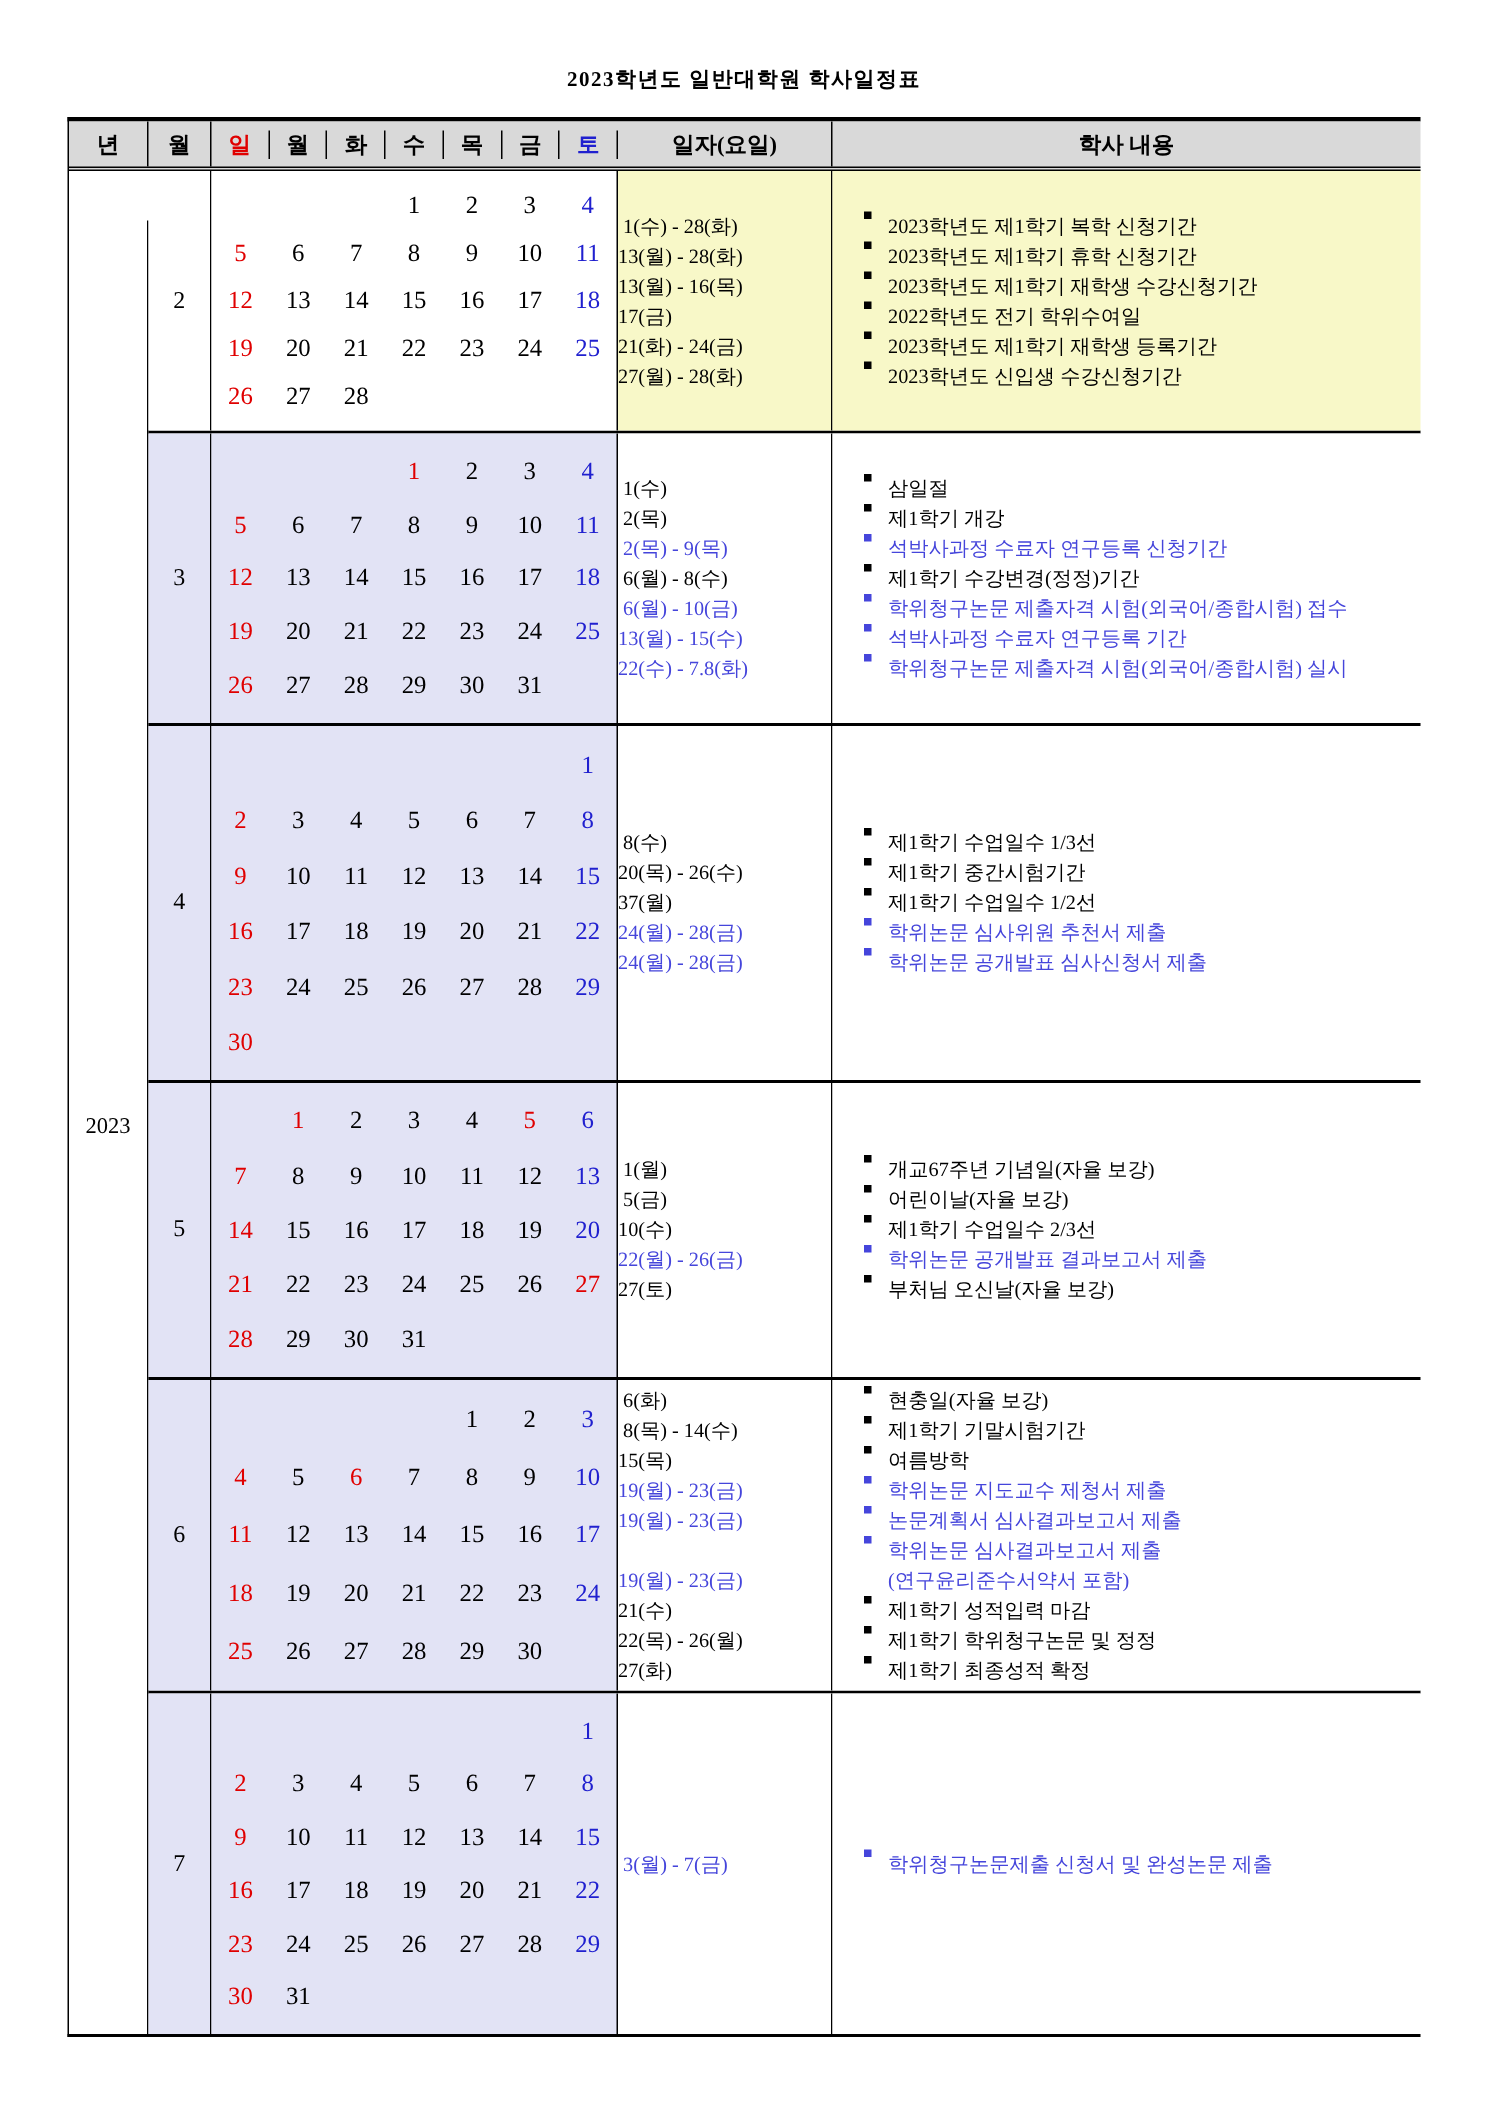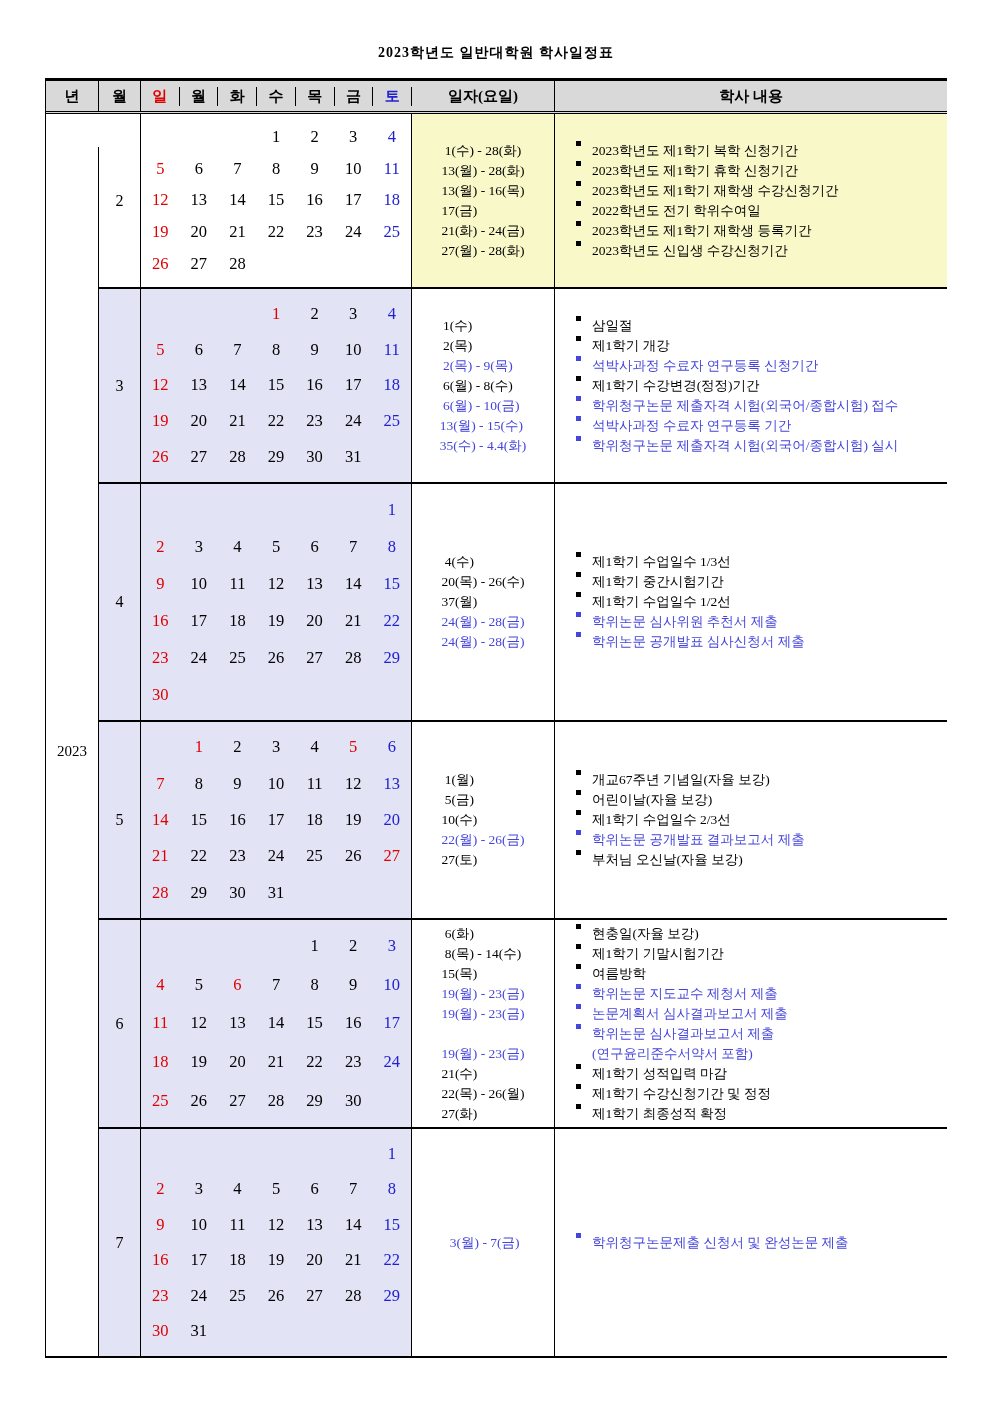--- a/index.html
+++ b/index.html
@@ -56,21 +56,21 @@
   }
   .cal-week{flex:1;display:flex;}
   .cal-day{
     flex:1;display:flex;align-items:center;justify-content:center;
     font-size:16.5px;
   }
   .cal-day.r{color:var(--red);}
   .cal-day.b{color:var(--calblue);}
   .dates-cell{
     width:143px;border-right:1px solid #000;box-sizing:border-box;
-    display:flex;flex-direction:column;justify-content:center;align-items:center;
+    display:flex;flex-direction:column;justify-content:center;
     font-size:13.5px;background:#fff;
   }
   .dates-block{display:block;text-align:left;}
   .date-line{min-height:20px;line-height:20px;white-space:pre;}
   .date-line.b{color:var(--txtblue);}
   .events-cell{
     flex:1;min-width:0;display:flex;flex-direction:column;justify-content:center;
     padding-left:21px;font-size:13.5px;background:#fff;box-sizing:border-box;
   }
   .event-line{min-height:20px;line-height:20px;display:flex;align-items:flex-start;white-space:pre;}
@@ -228,21 +228,21 @@
               </div>
             </div>
             <div class="dates-cell">
               <div class="dates-block">
                 <div class="date-line"> 1(수)</div>
                 <div class="date-line"> 2(목)</div>
                 <div class="date-line b"> 2(목) - 9(목)</div>
                 <div class="date-line"> 6(월) - 8(수)</div>
                 <div class="date-line b"> 6(월) - 10(금)</div>
                 <div class="date-line b">13(월) - 15(수)</div>
-                <div class="date-line b">35(수) - 4.4(화)</div>
+                <div class="date-line b">22(수) - 7.8(화)</div>
               </div>
             </div>
             <div class="events-cell">
               <div class="event-line"><span class="bullet"></span><span class="event-text">삼일절</span></div>
               <div class="event-line"><span class="bullet"></span><span class="event-text">제1학기 개강</span></div>
               <div class="event-line b"><span class="bullet"></span><span class="event-text">석박사과정 수료자 연구등록 신청기간</span></div>
               <div class="event-line"><span class="bullet"></span><span class="event-text">제1학기 수강변경(정정)기간</span></div>
               <div class="event-line b"><span class="bullet"></span><span class="event-text">학위청구논문 제출자격 시험(외국어/종합시험) 접수</span></div>
               <div class="event-line b"><span class="bullet"></span><span class="event-text">석박사과정 수료자 연구등록 기간</span></div>
               <div class="event-line b"><span class="bullet"></span><span class="event-text">학위청구논문 제출자격 시험(외국어/종합시험) 실시</span></div>
@@ -301,21 +301,21 @@
                 <div class="cal-day"></div>
                 <div class="cal-day"></div>
                 <div class="cal-day"></div>
                 <div class="cal-day"></div>
                 <div class="cal-day"></div>
                 <div class="cal-day"></div>
               </div>
             </div>
             <div class="dates-cell">
               <div class="dates-block">
-                <div class="date-line"> 4(수)</div>
+                <div class="date-line"> 8(수)</div>
                 <div class="date-line">20(목) - 26(수)</div>
                 <div class="date-line">37(월)</div>
                 <div class="date-line b">24(월) - 28(금)</div>
                 <div class="date-line b">24(월) - 28(금)</div>
               </div>
             </div>
             <div class="events-cell">
               <div class="event-line"><span class="bullet"></span><span class="event-text">제1학기 수업일수 1/3선</span></div>
               <div class="event-line"><span class="bullet"></span><span class="event-text">제1학기 중간시험기간</span></div>
               <div class="event-line"><span class="bullet"></span><span class="event-text">제1학기 수업일수 1/2선</span></div>
@@ -454,21 +454,21 @@
             </div>
             <div class="events-cell">
               <div class="event-line"><span class="bullet"></span><span class="event-text">현충일(자율 보강)</span></div>
               <div class="event-line"><span class="bullet"></span><span class="event-text">제1학기 기말시험기간</span></div>
               <div class="event-line"><span class="bullet"></span><span class="event-text">여름방학</span></div>
               <div class="event-line b"><span class="bullet"></span><span class="event-text">학위논문 지도교수 제청서 제출</span></div>
               <div class="event-line b"><span class="bullet"></span><span class="event-text">논문계획서 심사결과보고서 제출</span></div>
               <div class="event-line b"><span class="bullet"></span><span class="event-text">학위논문 심사결과보고서 제출</span></div>
               <div class="event-line b"><span class="bullet hidden"></span><span class="event-text">(연구윤리준수서약서 포함)</span></div>
               <div class="event-line"><span class="bullet"></span><span class="event-text">제1학기 성적입력 마감</span></div>
-              <div class="event-line"><span class="bullet"></span><span class="event-text">제1학기 수강신청기간 및 정정</span></div>
+              <div class="event-line"><span class="bullet"></span><span class="event-text">제1학기 학위청구논문 및 정정</span></div>
               <div class="event-line"><span class="bullet"></span><span class="event-text">제1학기 최종성적 확정</span></div>
             </div>
           </div>
           <div class="month-row" style="height: 227px;">
             <div class="month-cell">7</div>
             <div class="cal-cell">
               <div class="cal-week">
                 <div class="cal-day"></div>
                 <div class="cal-day"></div>
                 <div class="cal-day"></div>

